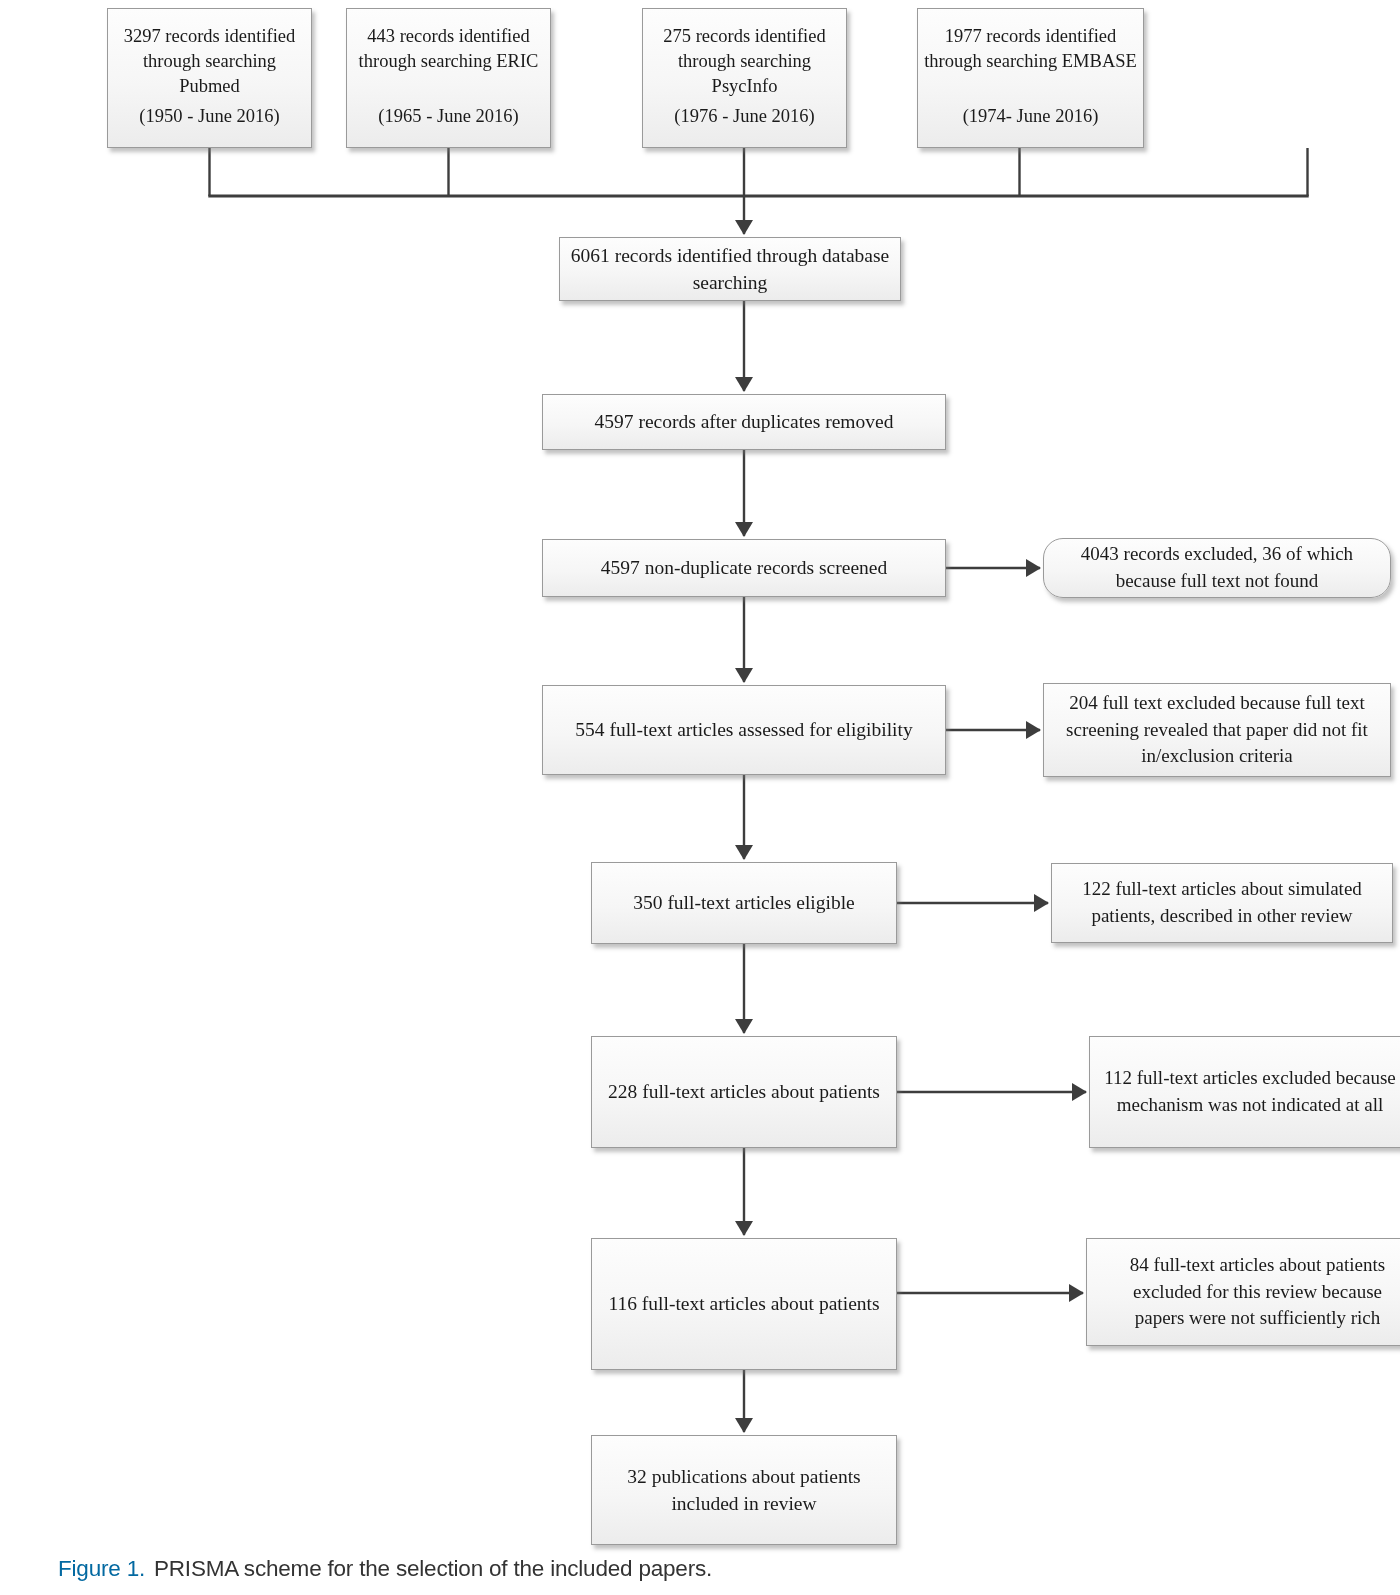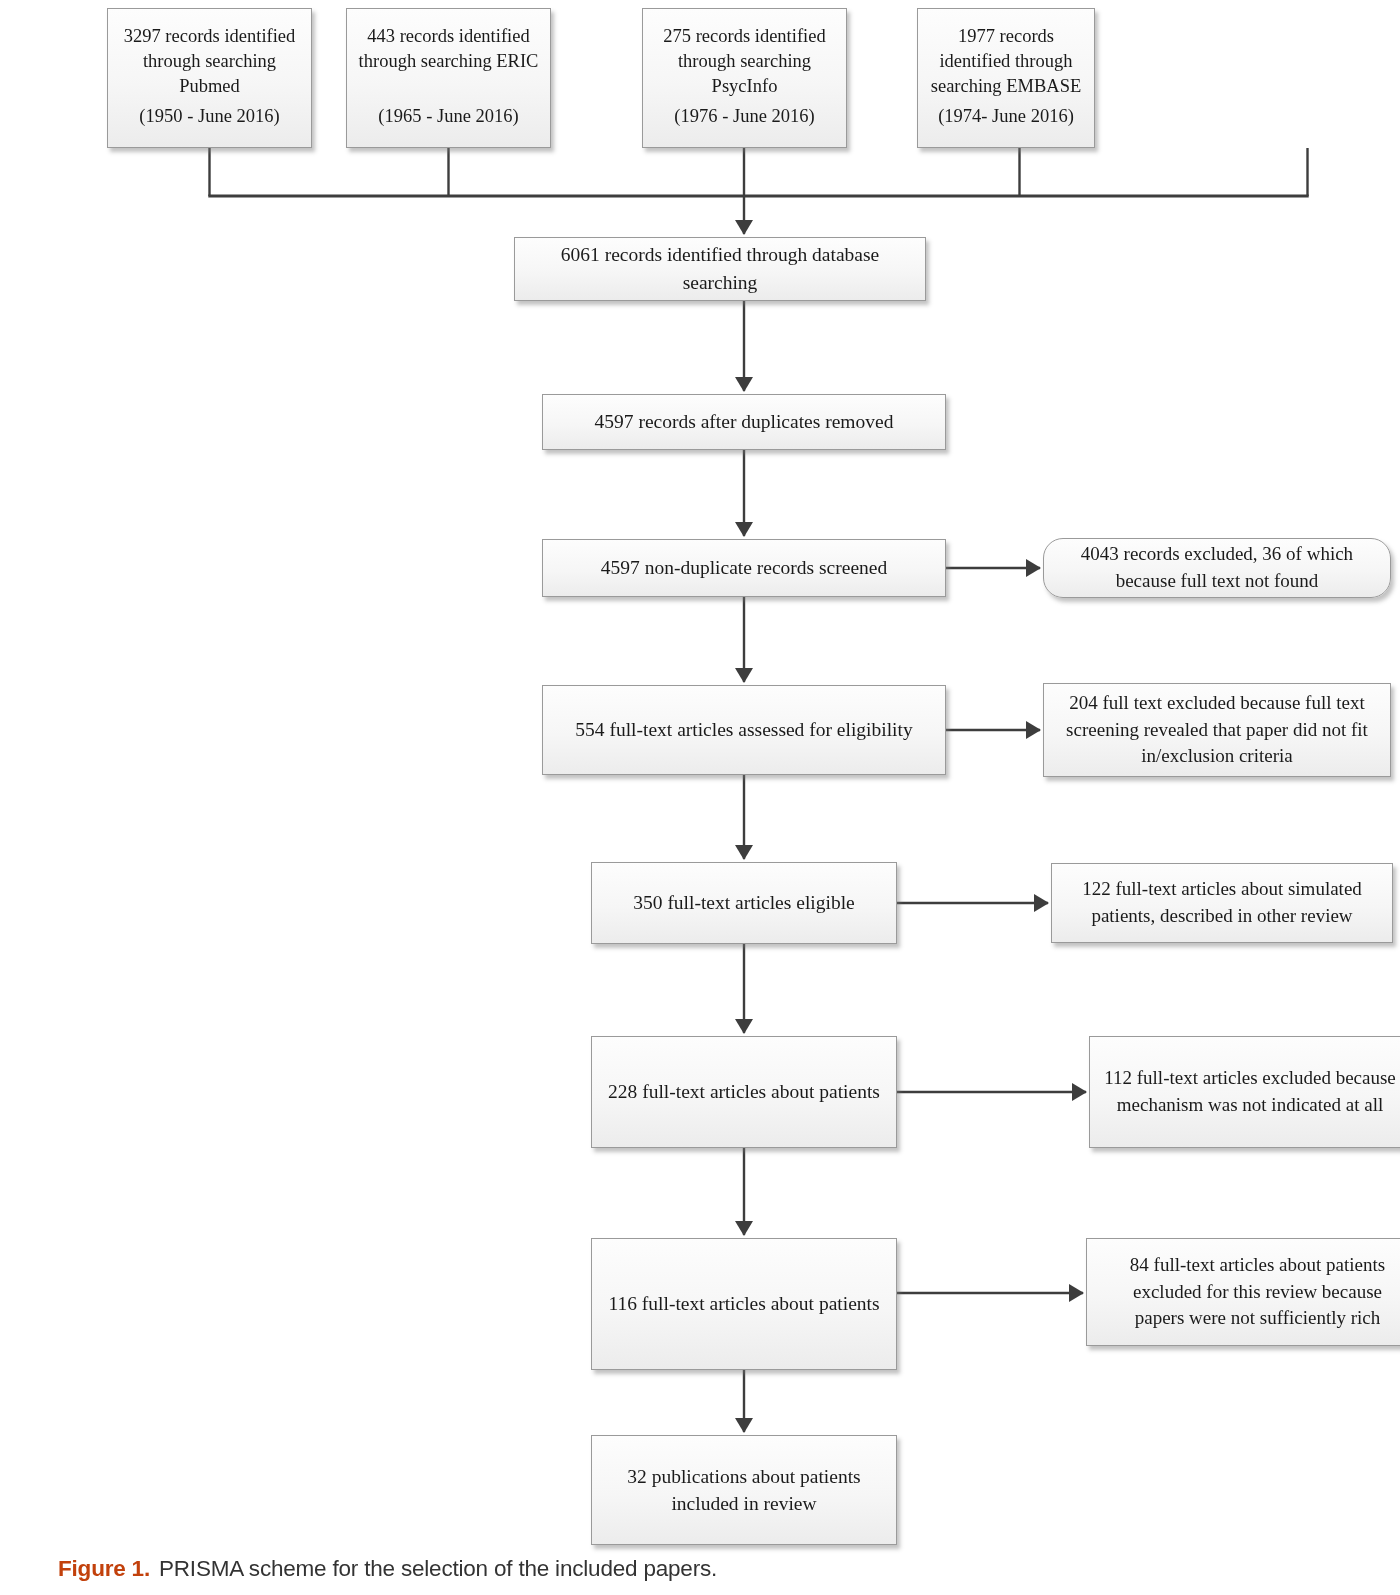--- a/index.html
+++ b/index.html
@@ -37,22 +37,22 @@
   .excl{font-size:19px;line-height:1.42;padding:4px 7px;}
   #caption{
     position:absolute;
     left:10px;top:1556px;width:1380px;
     font-family:"Liberation Sans", sans-serif;
     font-size:22.5px;
     color:#333333;
     letter-spacing:-0.2px;
   }
   #caption .cap-label{
-    color:#c2410c;
-    font-weight:bold;
+    color:#0369a1;
+    font-weight:normal;
     margin-right:9px;
   }
 </style>
 </head>
 <body>
 
 <div id="figure">
 
   <svg id="connectors" viewBox="0 0 1400 1595" xmlns="http://www.w3.org/2000/svg">
     <defs>
@@ -88,26 +88,26 @@
     <div class="src-period">(1950 - June 2016)</div>
   </div>
   <div class="box src" style="left:298px;top:8px;width:205px;height:140px;">
     <div>443 records identified through searching ERIC</div>
     <div class="src-period">(1965 - June 2016)</div>
   </div>
   <div class="box src" style="left:594px;top:8px;width:205px;height:140px;">
     <div>275 records identified through searching PsycInfo</div>
     <div class="src-period">(1976 - June 2016)</div>
   </div>
-  <div class="box src" style="left:869px;top:8px;width:178px;height:140px;">
+  <div class="box src" style="left:869px;top:8px;width:227px;height:140px;">
     <div>1977 records identified through searching EMBASE</div>
     <div class="src-period">(1974- June 2016)</div>
   </div>
 
-  <div class="box mid" style="left:466px;top:237px;width:412px;height:64px;align-items:flex-end;">
+  <div class="box mid" style="left:511px;top:237px;width:342px;height:64px;">
     <span>6061 records identified through database searching</span>
   </div>
   <div class="box mid nowrap" style="left:494px;top:394px;width:404px;height:56px;">
     <span>4597 records after duplicates removed</span>
   </div>
   <div class="box mid nowrap" style="left:494px;top:539px;width:404px;height:58px;">
     <span>4597 non-duplicate records screened</span>
   </div>
   <div class="box mid nowrap" style="left:494px;top:685px;width:404px;height:90px;">
     <span>554 full-text articles assessed for eligibility</span>

